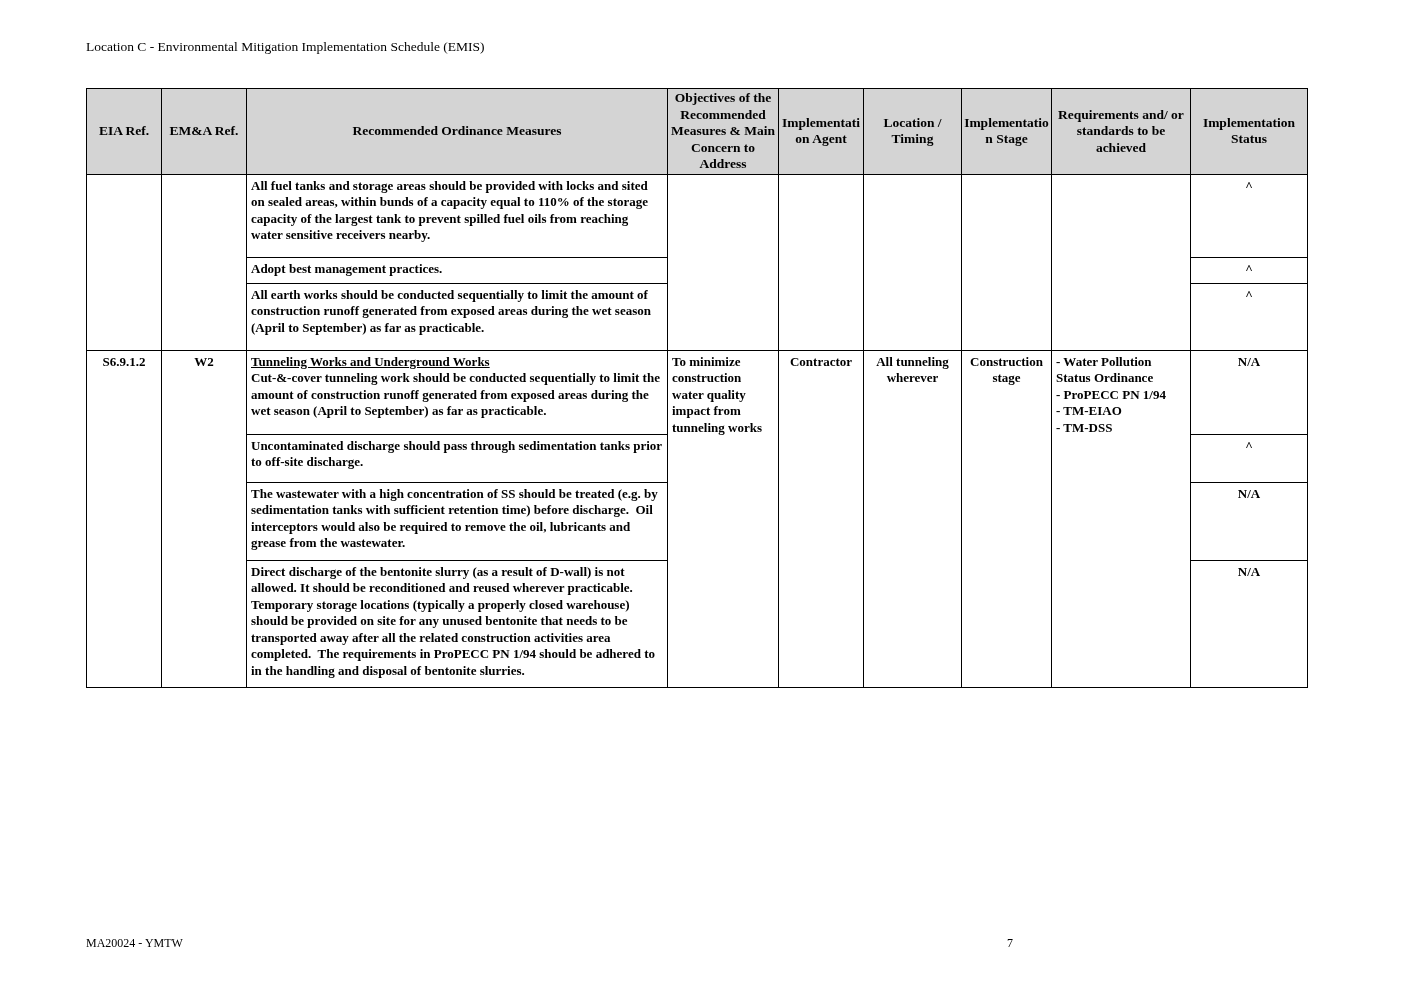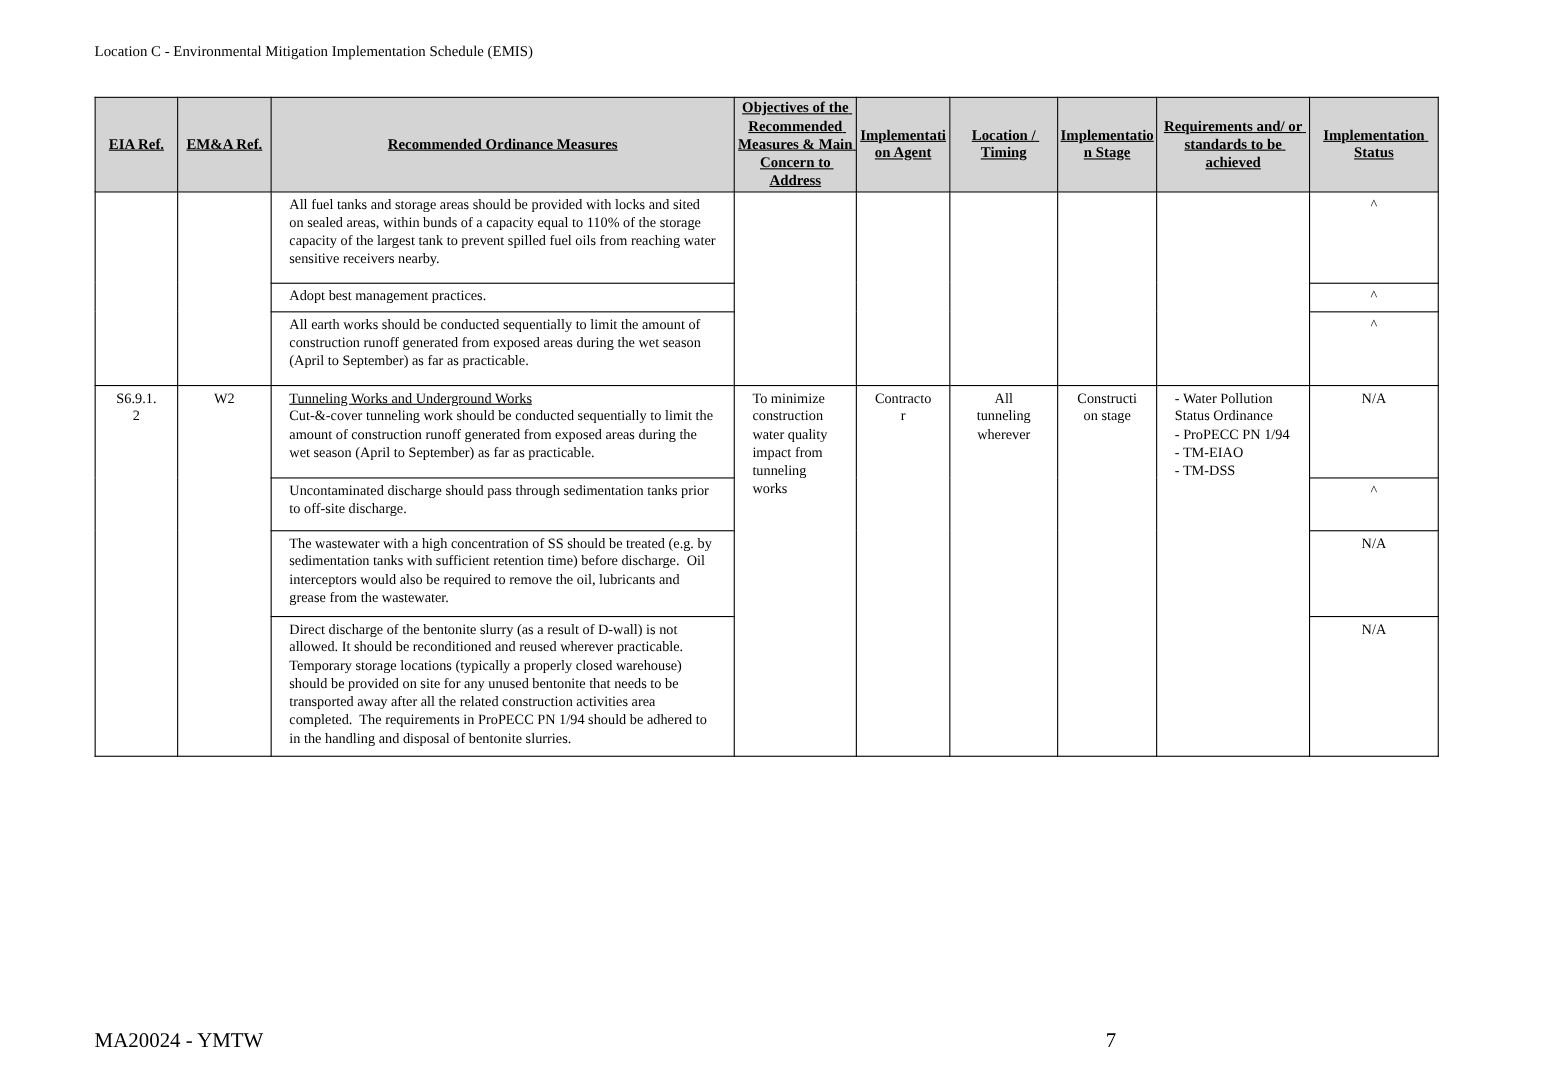--- a/index.html
+++ b/index.html
@@ -20,46 +20,46 @@
     position: absolute;
     left: 86px; top: 88px;
     width: 1221px;
     border-collapse: collapse;
     table-layout: fixed;
   }
   table.emis th, table.emis td {
     border: 1px solid #000000;
     font-size: 13px;
     line-height: 16.5px;
-    padding: 3px 16px;
+    padding: 3px 4px;
     vertical-align: top;
     overflow: hidden;
     white-space: pre-wrap;
     word-wrap: break-word;
+    font-weight: bold;
   }
   table.emis thead th {
     background: #d4d4d4;
     font-weight: bold;
     font-size: 13.5px;
     text-align: center;
     vertical-align: middle;
     padding: 1px 2px;
     height: 82px;
-    text-decoration: underline;
   }
   table.emis thead th.break-word { word-break: break-all; }
   td.c-eia, td.c-ema, td.c-agent, td.c-location, td.c-stage, td.c-status { text-align: center; }
   td.c-measure, td.c-objectives, td.c-requirements { text-align: left; }
   .measure-heading { text-decoration: underline; }
   .page-footer {
     position: absolute;
     left: 86px; top: 936px;
     width: 1232px;
     display: flex;
-    font-size: 19px;
+    font-size: 12px;
   }
   .page-footer .f-left   { flex: 1; text-align: left; }
   .page-footer .f-center { flex: 1; text-align: center; }
   .page-footer .f-right  { flex: 1; text-align: right; }
 </style>
 </head>
 <body>
 
 <div class="doc-title">Location C - Environmental Mitigation Implementation Schedule (EMIS)</div>
 

